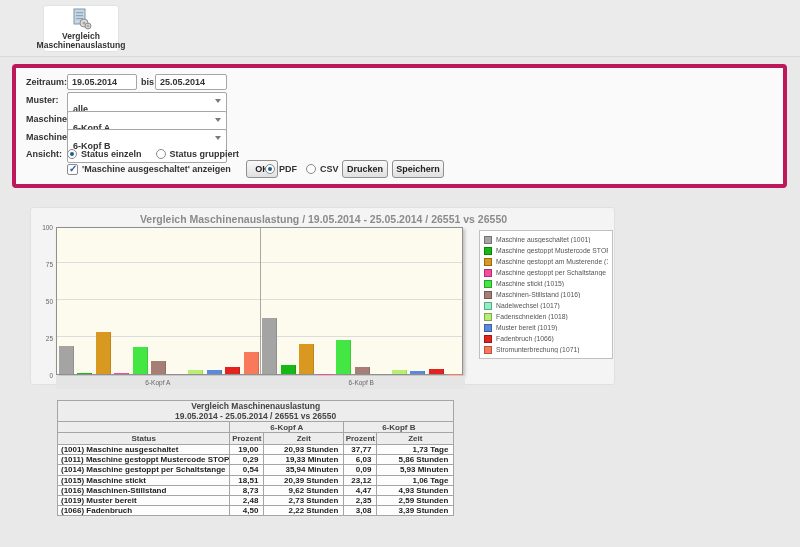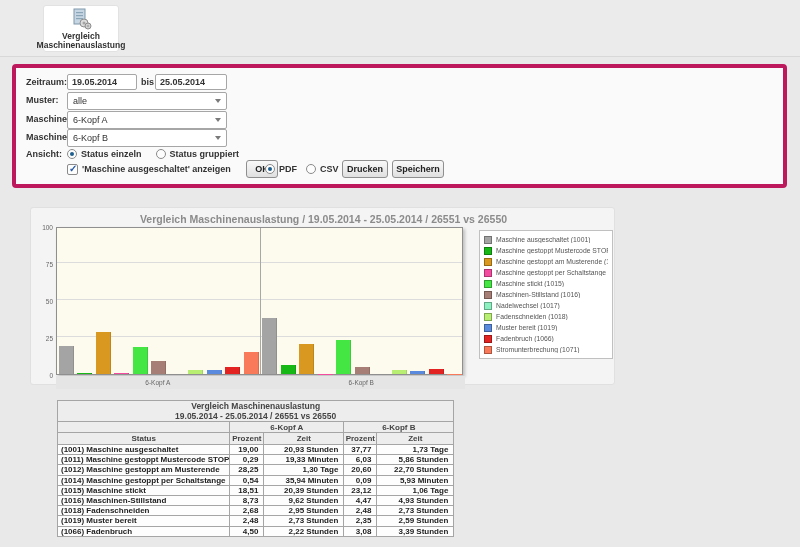--- a/index.html
+++ b/index.html
@@ -22,22 +22,22 @@
   .tab.plain  { left:122px; width:106px; background:#efefef; border:1px solid #d9d9d9; }
   
   .form-panel { position:absolute; left:12px; top:64px; width:775px; height:124px;
     background:#fafafa; border:4px solid #be185d; border-radius:4px; }
   .frow { position:absolute; left:10px; height:16px; display:flex; align-items:center; }
   .flabel { position:absolute; left:10px; font-size:9px; font-weight:bold; color:#333; }
   .tinput { position:absolute; height:16px; border:1px solid #a6a6a6; border-radius:2px;
     background:#fff; font-family:"Liberation Sans",sans-serif; font-size:9px; font-weight:bold;
     color:#333; padding:0 4px; }
   .dropdown { position:absolute; left:51px; width:160px; height:16px; background:#fff;
-    border:1px solid #a6a6a6; border-radius:2px; font-size:9px; font-weight:normal; color:#333;
-    display:flex; align-items:center; padding:8px 5px; cursor:pointer; }
+    border:1px solid #a6a6a6; border-radius:2px; font-size:9px; font-weight:bold; color:#333;
+    display:flex; align-items:center; padding:16px 5px; cursor:pointer; }
   .dropdown .arrow { position:absolute; right:5px; top:6px; width:0; height:0;
     border-left:3.5px solid transparent; border-right:3.5px solid transparent;
     border-top:4px solid #7a7a7a; }
   .radio { display:inline-block; width:10px; height:10px; border:1px solid #8a8a8a;
     border-radius:50%; background:#fdfdfd; position:relative; cursor:pointer; flex:none; }
   .radio.checked::after { content:""; position:absolute; left:2px; top:2px; width:4px; height:4px;
     border-radius:50%; background:#1d5f8e; }
   .checkbox { display:inline-block; width:11px; height:11px; border:1px solid #8a8a8a;
     border-radius:2px; background:#fdfdfd; position:relative; cursor:pointer; flex:none; }
   .checkbox.checked::after { content:"\2713"; position:absolute; left:1px; top:-2px;
@@ -273,27 +273,20 @@
         <td class="num">1,73 Tage</td>
       </tr>
       <tr>
         <td class="status">(1011) Maschine gestoppt Mustercode STOP</td>
         <td class="num">0,29</td>
         <td class="num">19,33 Minuten</td>
         <td class="num">6,03</td>
         <td class="num">5,86 Stunden</td>
       </tr>
       <tr>
-        <td class="status">(1012) Maschine gestoppt am Musterende</td>
-        <td class="num">28,25</td>
-        <td class="num">1,30 Tage</td>
-        <td class="num">20,60</td>
-        <td class="num">22,70 Stunden</td>
-      </tr>
-      <tr>
         <td class="status">(1014) Maschine gestoppt per Schaltstange</td>
         <td class="num">0,54</td>
         <td class="num">35,94 Minuten</td>
         <td class="num">0,09</td>
         <td class="num">5,93 Minuten</td>
       </tr>
       <tr>
         <td class="status">(1015) Maschine stickt</td>
         <td class="num">18,51</td>
         <td class="num">20,39 Stunden</td>
@@ -301,27 +294,20 @@
         <td class="num">1,06 Tage</td>
       </tr>
       <tr>
         <td class="status">(1016) Maschinen-Stillstand</td>
         <td class="num">8,73</td>
         <td class="num">9,62 Stunden</td>
         <td class="num">4,47</td>
         <td class="num">4,93 Stunden</td>
       </tr>
       <tr>
-        <td class="status">(1018) Fadenschneiden</td>
-        <td class="num">2,68</td>
-        <td class="num">2,95 Stunden</td>
-        <td class="num">2,48</td>
-        <td class="num">2,73 Stunden</td>
-      </tr>
-      <tr>
         <td class="status">(1019) Muster bereit</td>
         <td class="num">2,48</td>
         <td class="num">2,73 Stunden</td>
         <td class="num">2,35</td>
         <td class="num">2,59 Stunden</td>
       </tr>
       <tr>
         <td class="status">(1066) Fadenbruch</td>
         <td class="num">4,50</td>
         <td class="num">2,22 Stunden</td>

